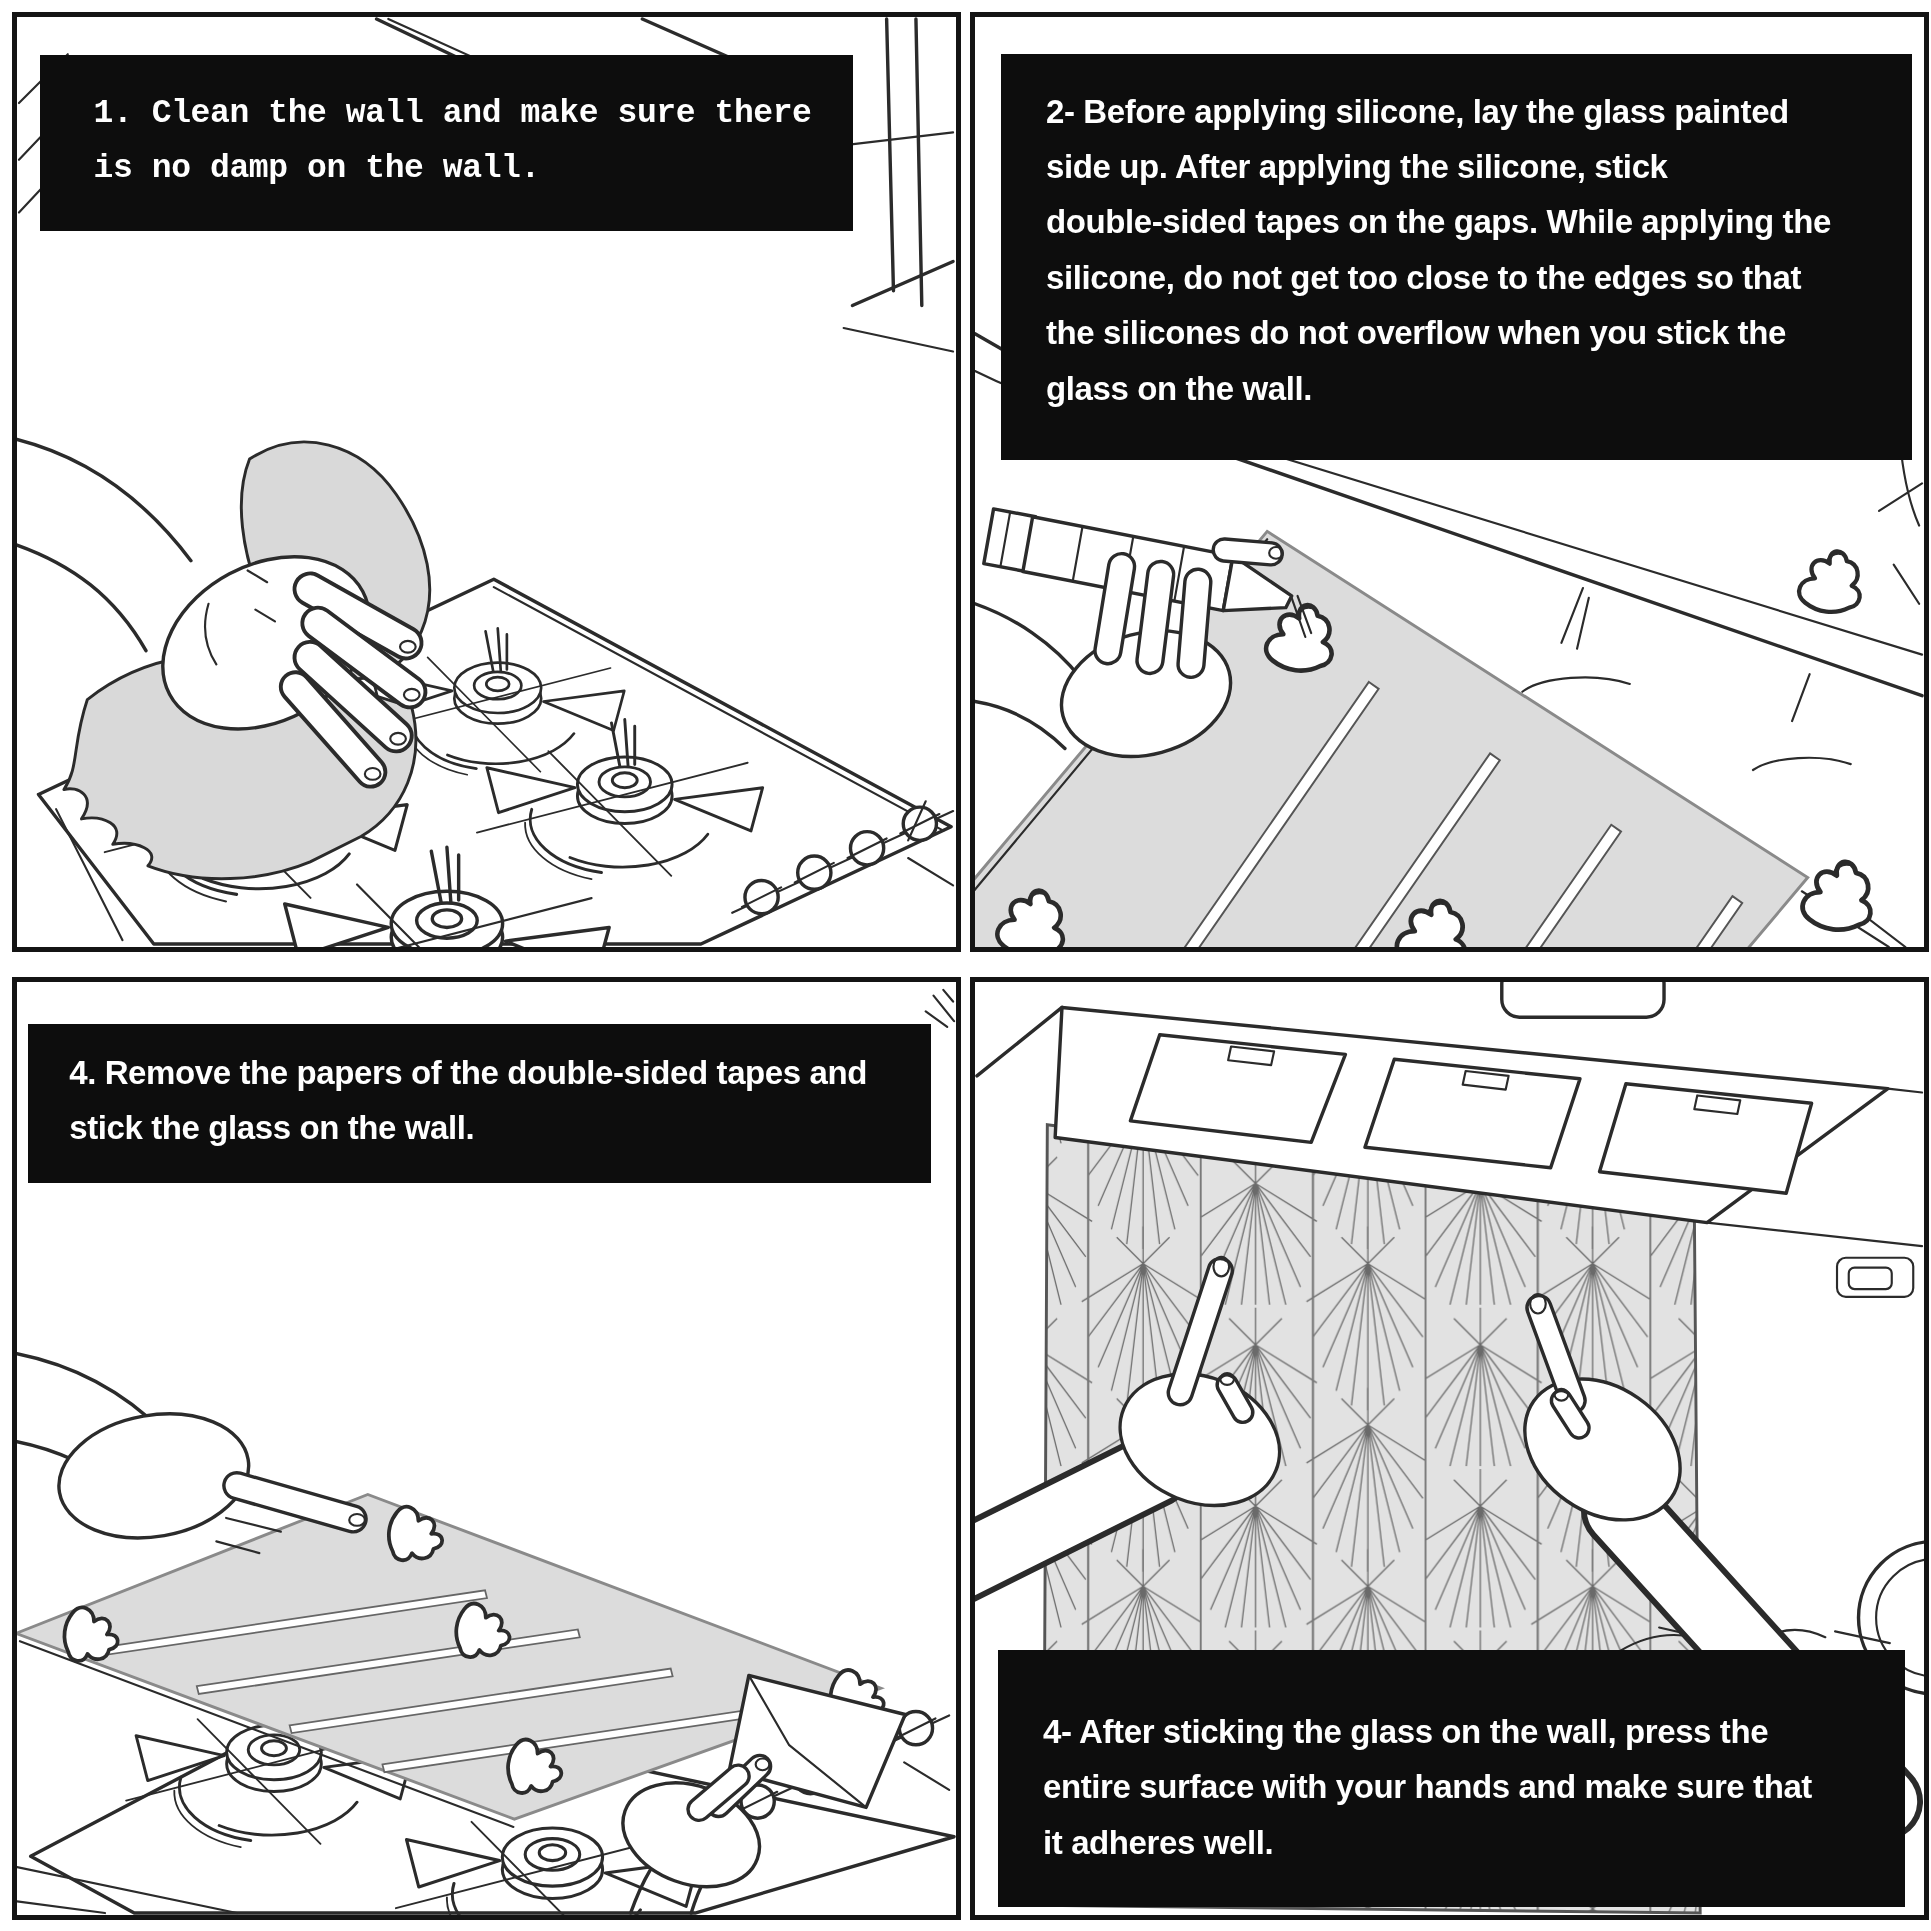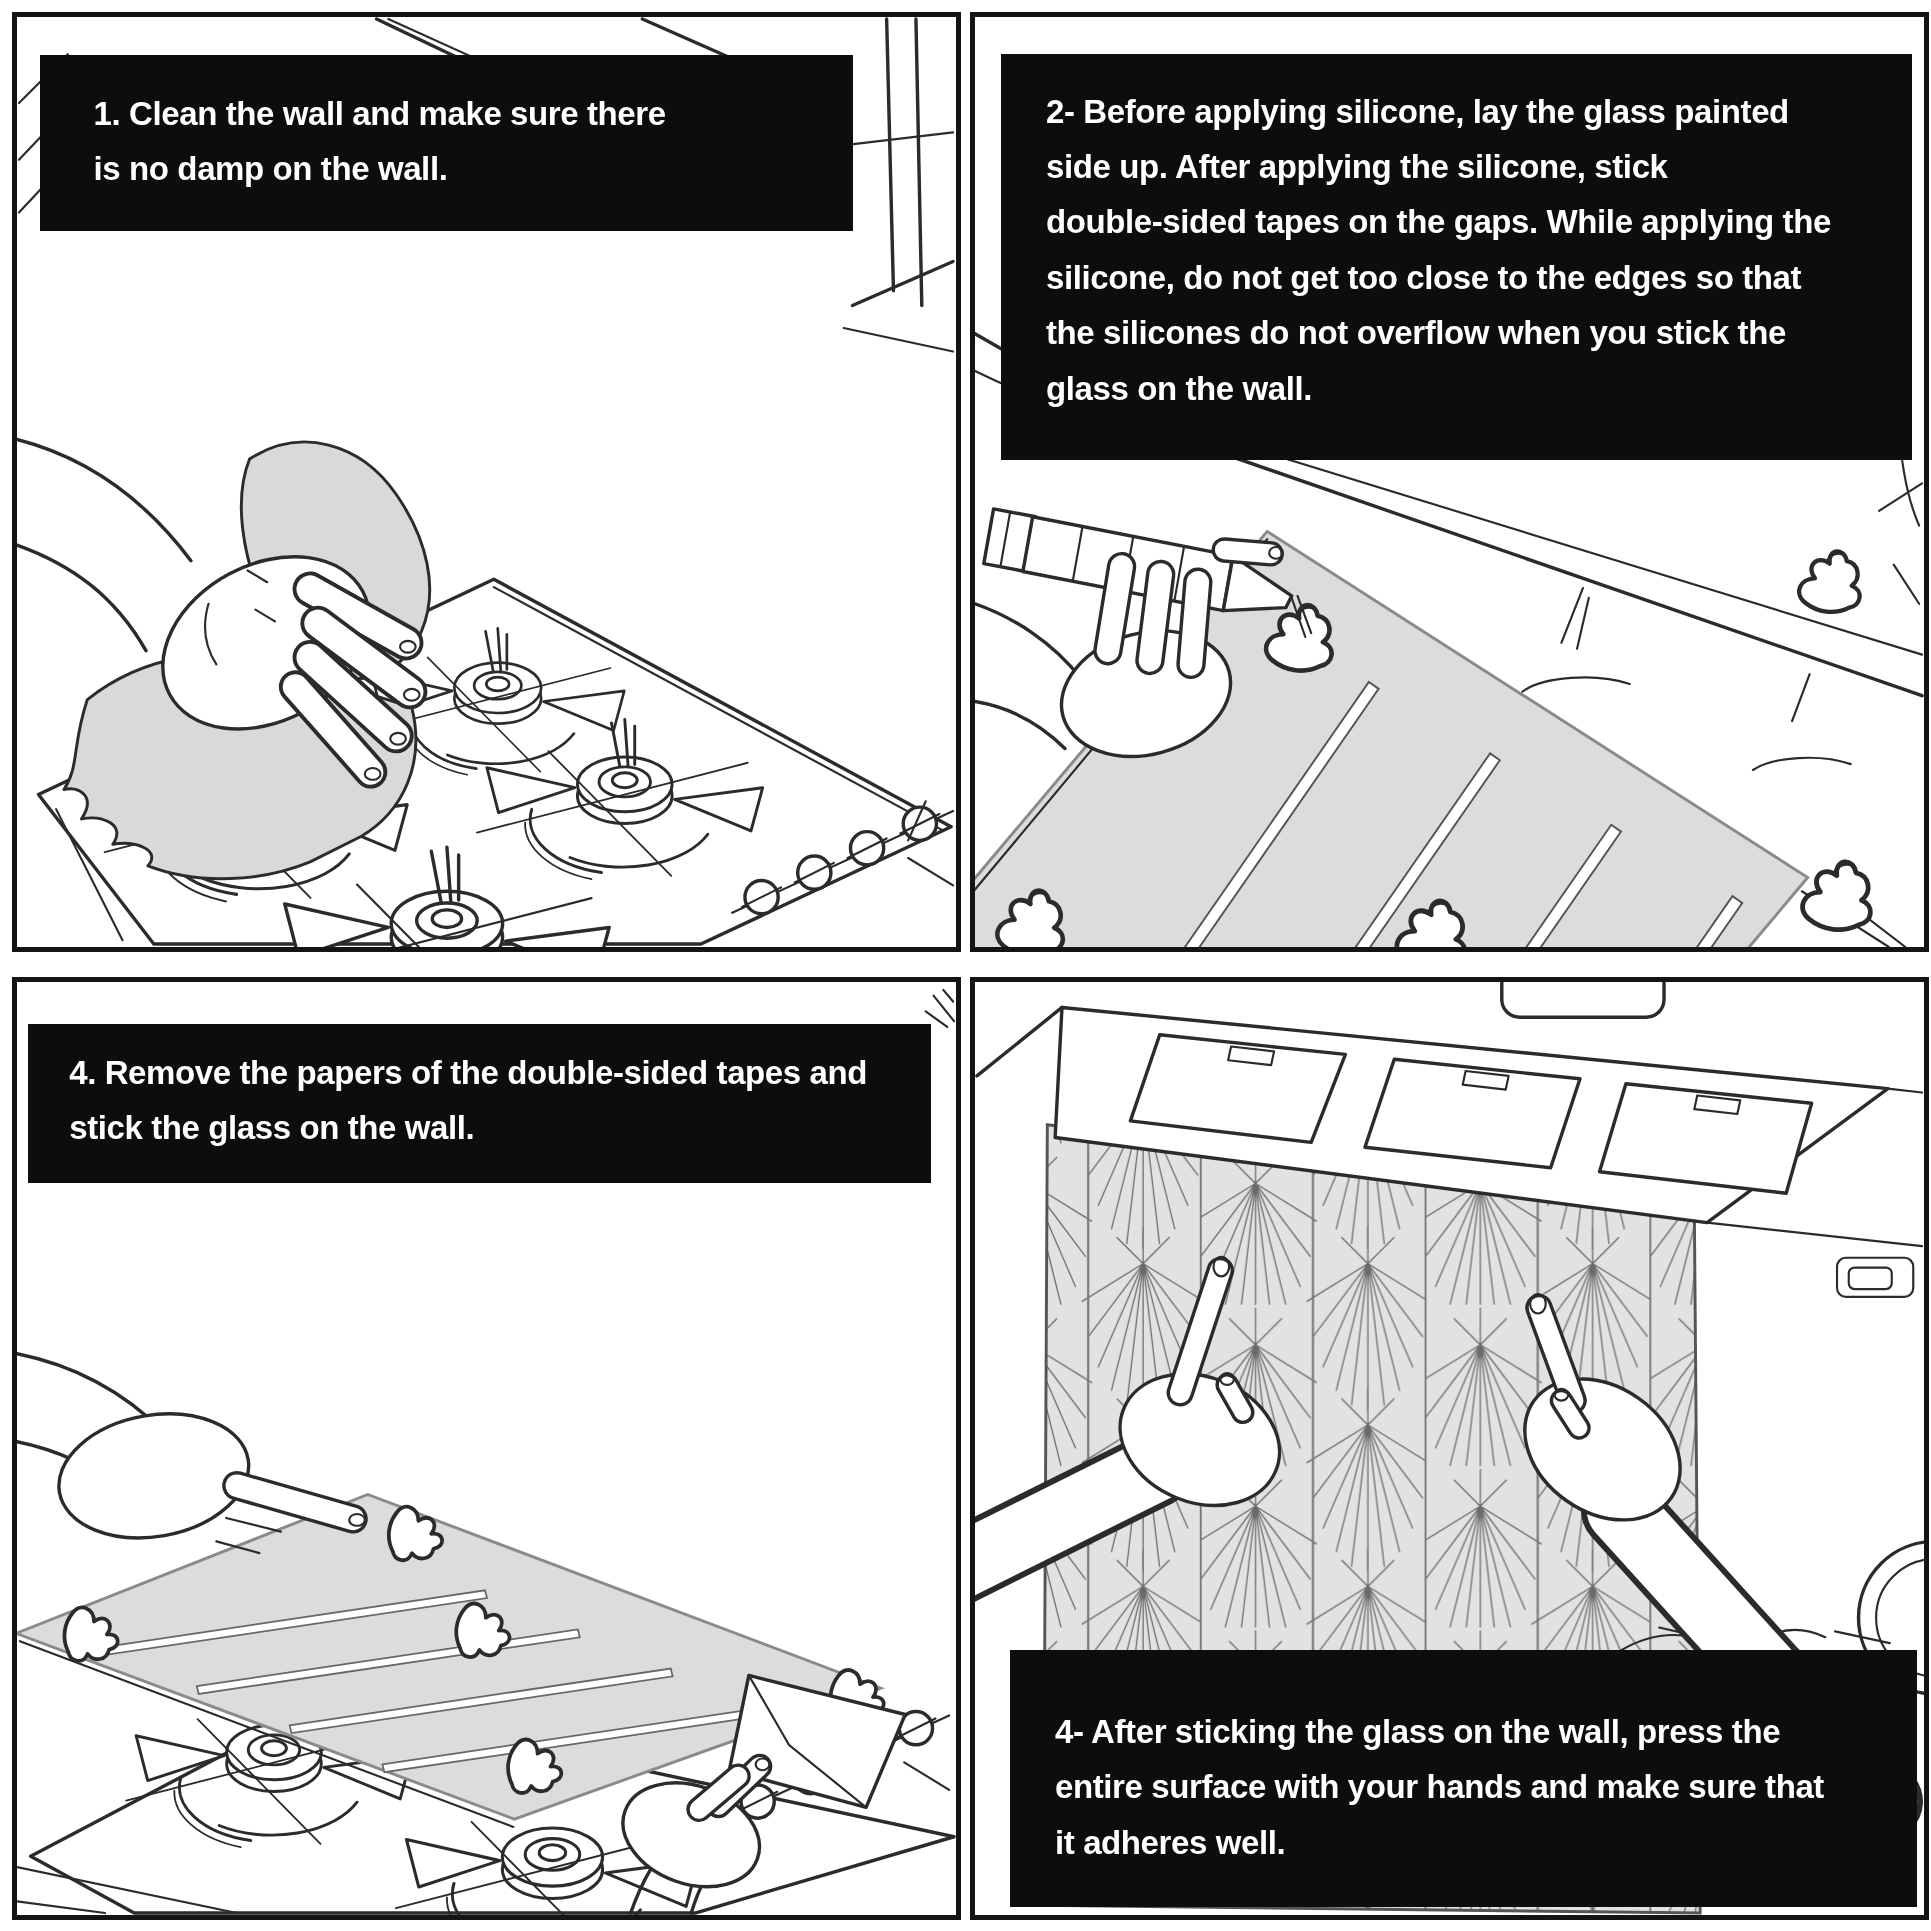--- a/index.html
+++ b/index.html
@@ -6,24 +6,24 @@
   .sheet{position:relative;width:1931px;height:1931px;background:#fff;overflow:hidden;
          font-family:"Liberation Sans","DejaVu Sans",sans-serif;}
   .panel{position:absolute;background:#fff;border:5.8px solid #141414;overflow:hidden;}
   .panel svg{position:absolute;left:0;top:0;width:100%;height:100%;}
   #p1{left:11.6px;top:11.6px;width:939px;height:930px;}
   #p2{left:970px;top:11.6px;width:949px;height:930px;}
   #p3{left:11.6px;top:977px;width:939px;height:933px;}
   #p4{left:970px;top:977px;width:949px;height:933px;}
   .caption{position:absolute;background:#0d0d0d;color:#fff;font-size:33px;line-height:1.68;
            letter-spacing:-0.4px;font-weight:600;white-space:pre-line;z-index:5;}
-  #cap1{left:23px;top:38px;width:730px;padding:31px 29px 35px 54px;}
+  #cap1{left:23px;top:38px;width:730px;padding:31px 29px 35px 54px;font-family:Liberation Mono, monospace;}
   #cap2{left:26px;top:37px;width:821px;padding:30px 45px 44px 45px;}
   #cap3{left:11.6px;top:42px;width:843px;padding:21px 19.3px 27px 41px;}
-  #cap4{left:23px;top:668px;width:833px;bottom:7.7px;padding:54px 29px 0 45px;margin-left:12px;}
+  #cap4{left:23px;top:668px;width:833px;bottom:7.7px;padding:54px 29px 0 45px;}
   
   .s{fill:none;stroke:#2b2b2b;stroke-width:3.5;stroke-linecap:round;stroke-linejoin:round;}
   .thin{stroke-width:2.2;}
   .f{fill:#ffffff;stroke:#2b2b2b;stroke-width:3.5;stroke-linejoin:round;}
   .g{fill:#d9d9d9;stroke:#2b2b2b;stroke-width:3;stroke-linejoin:round;}
   .cb{fill:none;stroke:#2b2b2b;stroke-linecap:round;}
   .cw{fill:none;stroke:#ffffff;stroke-linecap:round;}
 </style>
 </head>
 <body>

